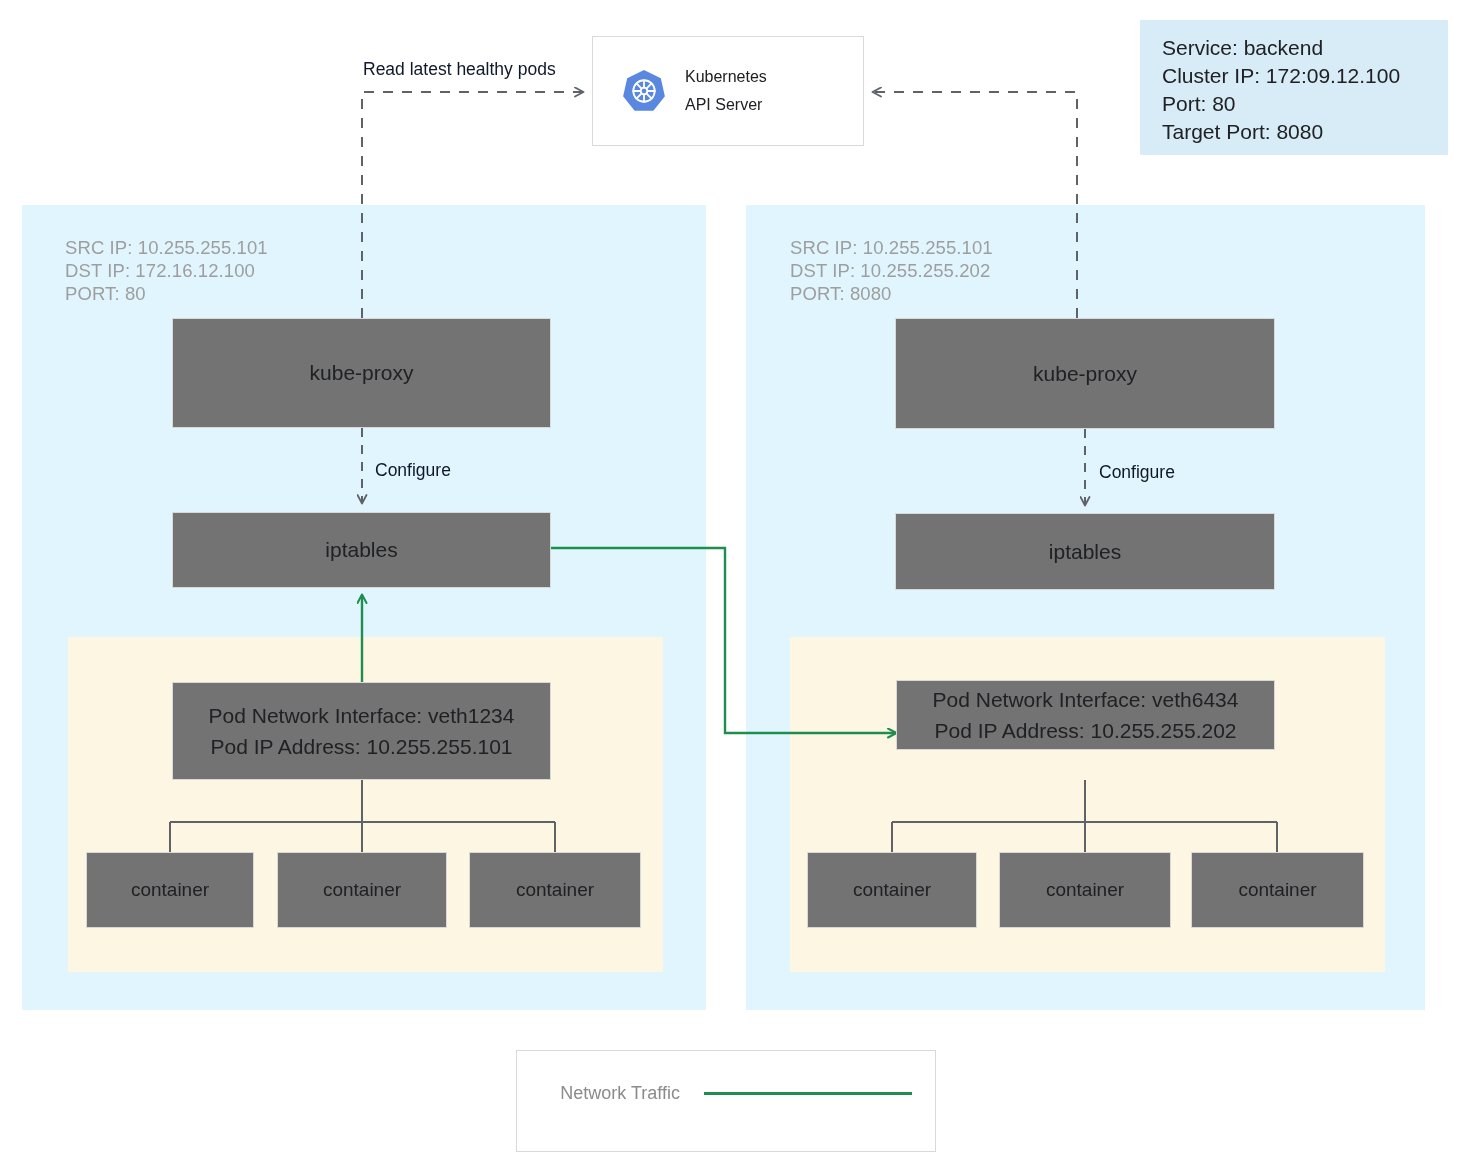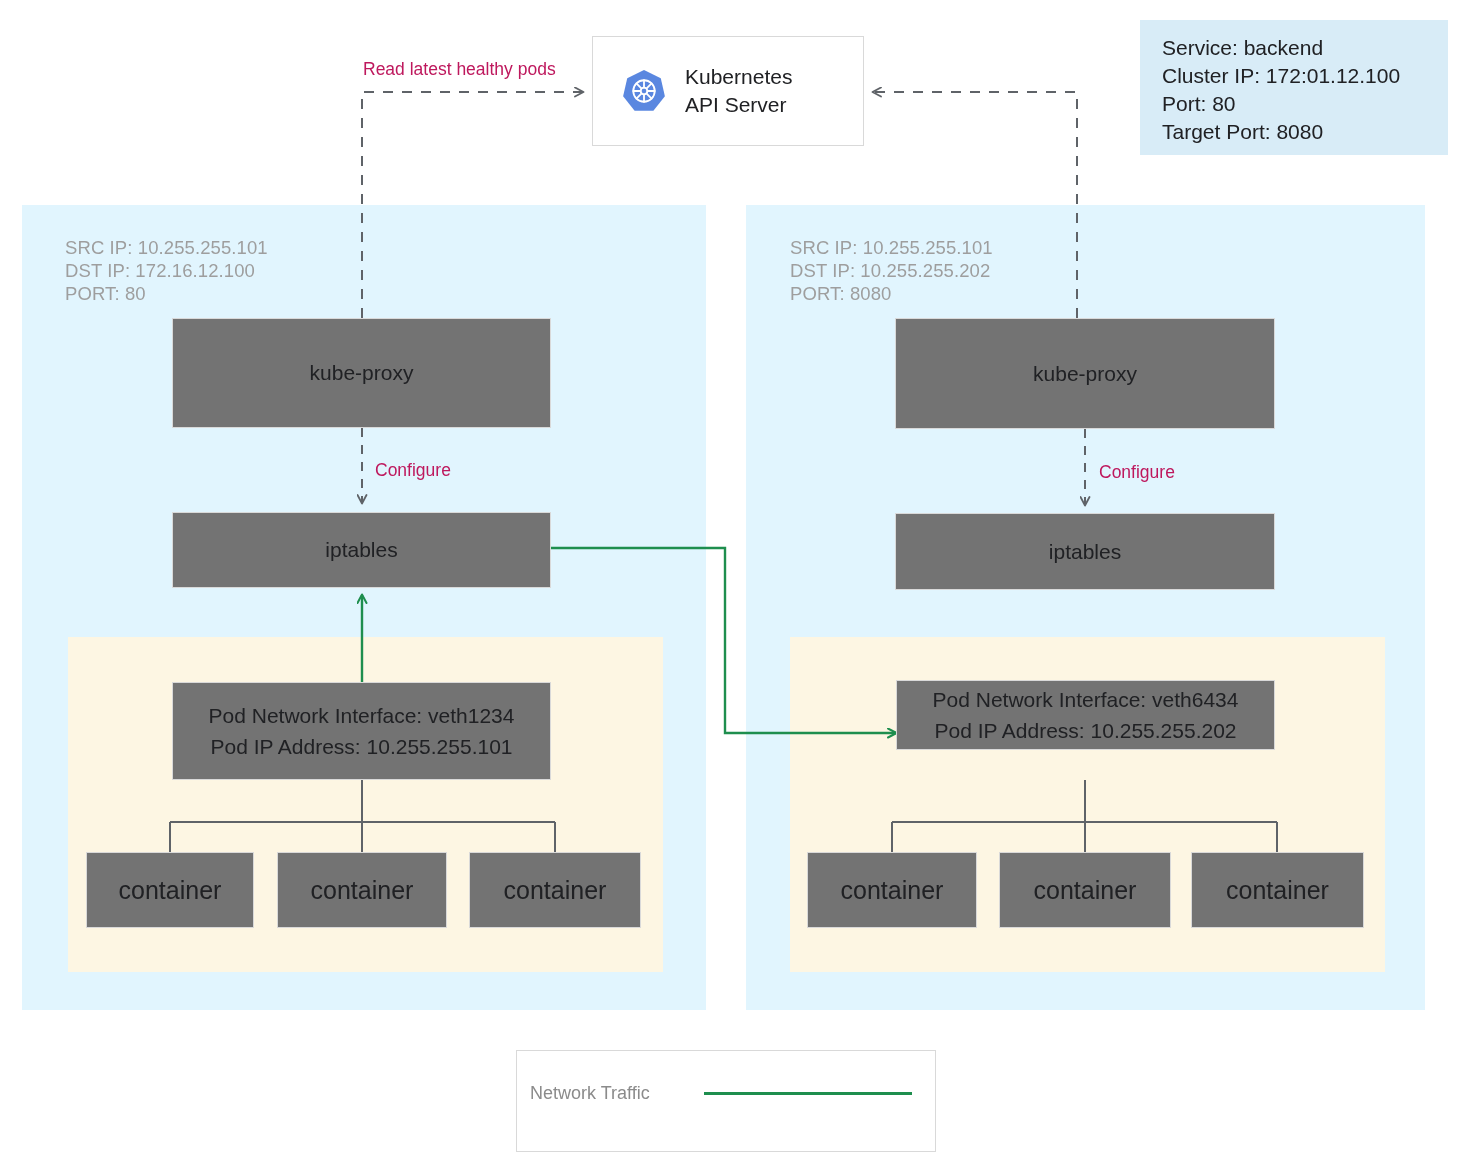--- a/index.html
+++ b/index.html
@@ -10,40 +10,40 @@
 
   .node-region{position:absolute;background:#e1f5fe;}
   .pod-region{position:absolute;background:#fdf6e3;}
 
   .wbox{position:absolute;background:#737373;border:1px solid #d9d9d9;
         box-sizing:border-box;display:flex;align-items:center;
         justify-content:center;text-align:center;color:#202124;}
 
   .box-label{font-size:21px;line-height:30px;color:#202124;}
   .pod-label{font-size:21px;line-height:31px;color:#202124;white-space:pre-line;}
-  .container-label{font-size:25px;color:#202124;}
+  .container-label{font-size:19px;color:#202124;}
 
   .ipinfo{position:absolute;font-size:18.5px;line-height:23px;color:#9e9e9e;
           white-space:pre-line;letter-spacing:.1px;margin-left:27px;}
 
   .svc-card{position:absolute;background:#d8ecf7;box-sizing:border-box;
             padding:14px 18px 0 22px;}
   .svc-line{font-size:21px;line-height:28px;color:#202124;}
 
   .api-box{position:absolute;background:#ffffff;border:1px solid #d9d9d9;
            box-sizing:border-box;display:flex;align-items:center;gap:18px;
            padding-left:28px;}
-  .api-text{font-size:21px;line-height:28px;color:#202124;white-space:pre-line;}
+  .api-text{font-size:16px;line-height:28px;color:#202124;white-space:pre-line;}
 
-  .edge-label{position:absolute;font-size:17.5px;color:#be185d;line-height:22px;}
+  .edge-label{position:absolute;font-size:17.5px;color:#0f172a;line-height:22px;}
 
   .legend-box{position:absolute;background:#ffffff;border:1px solid #d9d9d9;
               box-sizing:border-box;}
   .legend-row{position:absolute;display:flex;align-items:center;}
-  .legend-text{font-size:18px;color:#8b8b8b;width:150px;
+  .legend-text{font-size:18px;color:#8b8b8b;width:150px;text-align:right;
                line-height:22px;}
 
   svg.overlay{position:absolute;left:0;top:0;width:1472px;height:1172px;
               pointer-events:none;}
 </style>
 </head>
 <body>
 
 <div id="stage">
 
@@ -99,21 +99,21 @@
           <line x1="21.5" y1="26.5" x2="16.1" y2="31.9"></line>
         </g>
       </svg>
     </span>
     <span class="api-text">Kubernetes
 API Server</span>
   </div>
 
   <div class="svc-card" style="left:1140px;top:20px;width:308px;height:135px;">
     <div class="svc-line">Service: backend</div>
-    <div class="svc-line">Cluster IP: 172:01.12.100</div>
+    <div class="svc-line">Cluster IP: 172:09.12.100</div>
     <div class="svc-line">Port: 80</div>
     <div class="svc-line">Target Port: 8080</div>
   </div>
 
   <div class="edge-label" style="left:363px;top:58px;">Read latest healthy pods</div>
   <div class="edge-label" style="left:375px;top:459px;">Configure</div>
   <div class="edge-label" style="left:1099px;top:461px;">Configure</div>
 
   <div class="ipinfo" style="left:38px;top:236px;width:340px;">SRC IP: 10.255.255.101
 DST IP: 172.16.12.100

